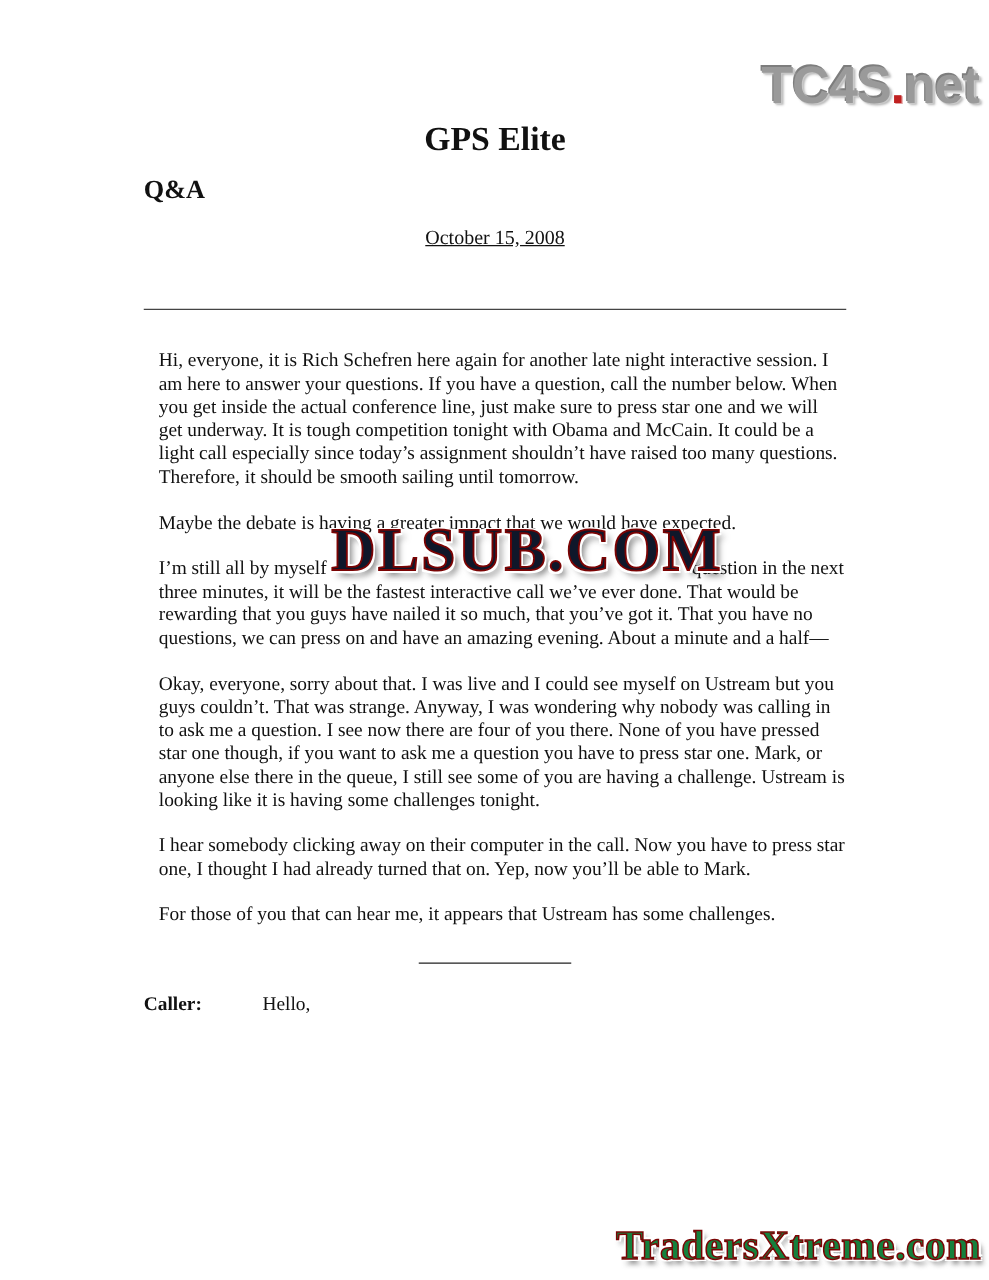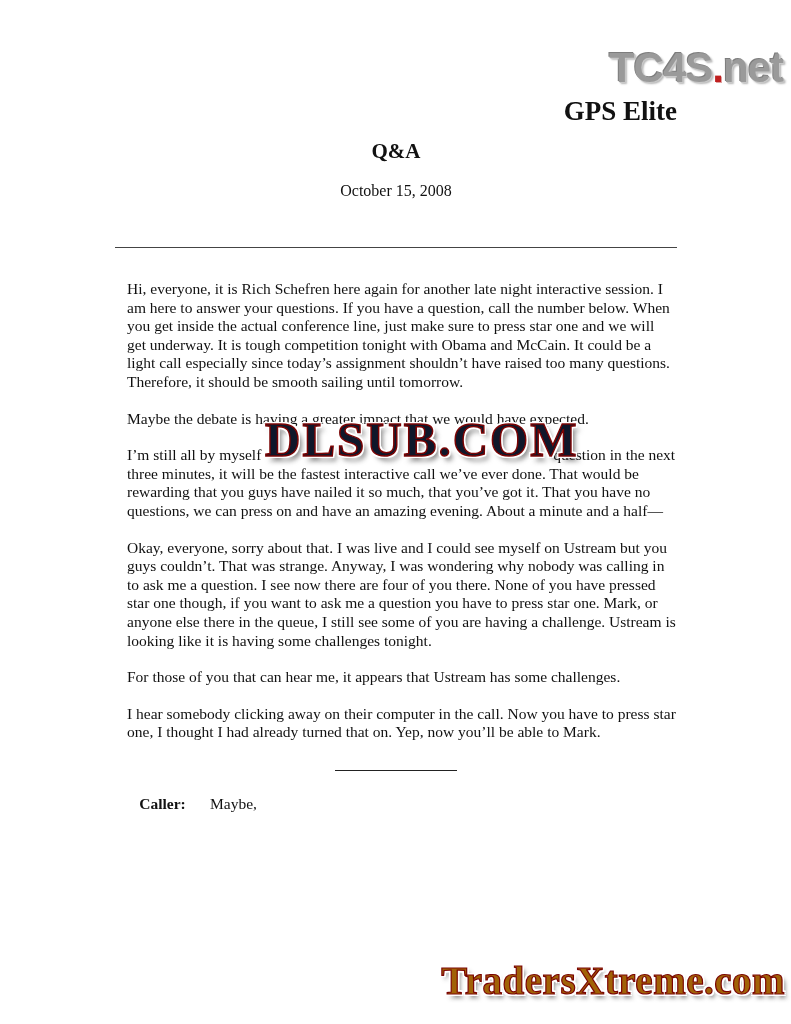--- a/index.html
+++ b/index.html
@@ -34,34 +34,34 @@
 
   
   .content {
     position: absolute;
     left: 115px;
     top: 0;
     width: 562px;
   }
   .doc-title {
     margin: 96px 0 0 0;
-    text-align: right;
+    text-align: center;
     font-size: 27px;
     font-weight: bold;
   }
   .doc-subtitle {
     margin: 12px 0 0 0;
-    text-align: center;
     font-size: 21px;
     font-weight: bold;
   }
   .doc-date {
     margin: 18px 0 0 0;
     text-align: center;
     font-size: 16px;
+    text-decoration: underline;
   }
   .rule {
     border: none;
     border-top: 1px solid #444444;
     margin: 47px 0 0 0;
     width: 100%;
     height: 0;
   }
   .body-text { margin-top: 32px; margin-left: 12px; }
   .body-text p {
@@ -100,43 +100,43 @@
 
   
   .small-rule {
     width: 122px;
     border-top: 1px solid #222222;
     margin: 28px auto 0 auto;
     height: 0;
   }
 
   
-  .dialogue { margin-top: 24px; text-align: center; }
+  .dialogue { margin-top: 24px; }
   .dialogue-row {
     display: flex;
     font-size: 15.5px;
     line-height: 18.6px;
     margin: 0 0 18px 0;
   }
   .speaker {
     font-weight: bold;
     width: 95px;
     flex: 0 0 95px;
   }
 
   
   .wm-bottom {
     position: absolute;
     right: 6px;
-    bottom: 21px;
+    bottom: 8px;
     font-family: "Liberation Serif", serif;
     font-weight: bold;
-    font-size: 39px;
+    font-size: 33px;
     letter-spacing: 0.5px;
-    color: #a16207;
+    color: #15803d;
     -webkit-text-stroke: 1.2px #7a0303;
     text-shadow:
       -2px -2px 0 #ffffff, 2px -2px 0 #ffffff,
       -2px 2px 0 #ffffff, 2px 2px 0 #ffffff,
       0 -2px 0 #ffffff, 0 2px 0 #ffffff,
       -2px 0 0 #ffffff, 2px 0 0 #ffffff,
       3px 4px 4px rgba(40, 40, 40, 0.55);
     user-select: none;
     white-space: nowrap;
   }
@@ -156,28 +156,28 @@
 
   <hr class="rule">
 
   <div class="body-text">
     <p>Hi, everyone, it is Rich Schefren here again for another late night interactive session. I am here to answer your questions. If you have a question, call the number below. When you get inside the actual conference line, just make sure to press star one and we will get underway. It is tough competition tonight with Obama and McCain. It could be a light call especially since today’s assignment shouldn’t have raised too many questions. Therefore, it should be smooth sailing until tomorrow.</p>
     <p>Maybe the debate is having a greater impact that we would have expected.</p>
 
     <p class="p4"><span>I’m still all by myself</span><span class="wm-gap"></span><span>question in the next three minutes, it will be the fastest interactive call we’ve ever done. That would be rewarding that you guys have nailed it so much, that you’ve got it. That you have no questions, we can press on and have an amazing evening. About a minute and a half—</span><span class="wm-mid">DLSUB.COM</span></p>
 
     <p>Okay, everyone, sorry about that. I was live and I could see myself on Ustream but you guys couldn’t. That was strange. Anyway, I was wondering why nobody was calling in to ask me a question. I see now there are four of you there. None of you have pressed star one though, if you want to ask me a question you have to press star one. Mark, or anyone else there in the queue, I still see some of you are having a challenge. Ustream is looking like it is having some challenges tonight.</p>
+    <p>I hear somebody clicking away on their computer in the call. Now you have to press star one, I thought I had already turned that on. Yep, now you’ll be able to Mark.</p>
     <p>For those of you that can hear me, it appears that Ustream has some challenges.</p>
-    <p>I hear somebody clicking away on their computer in the call. Now you have to press star one, I thought I had already turned that on. Yep, now you’ll be able to Mark.</p>
   </div>
 
   <div class="small-rule"></div>
 
   <div class="dialogue">
     <div class="dialogue-row">
       <span class="speaker">Caller:</span>
-      <span class="line">Maybe,</span>
+      <span class="line">Hello,</span>
     </div>
   </div>
 
 </div>
 
 <div class="wm-bottom">TradersXtreme.com</div>
 
 </body></html>

